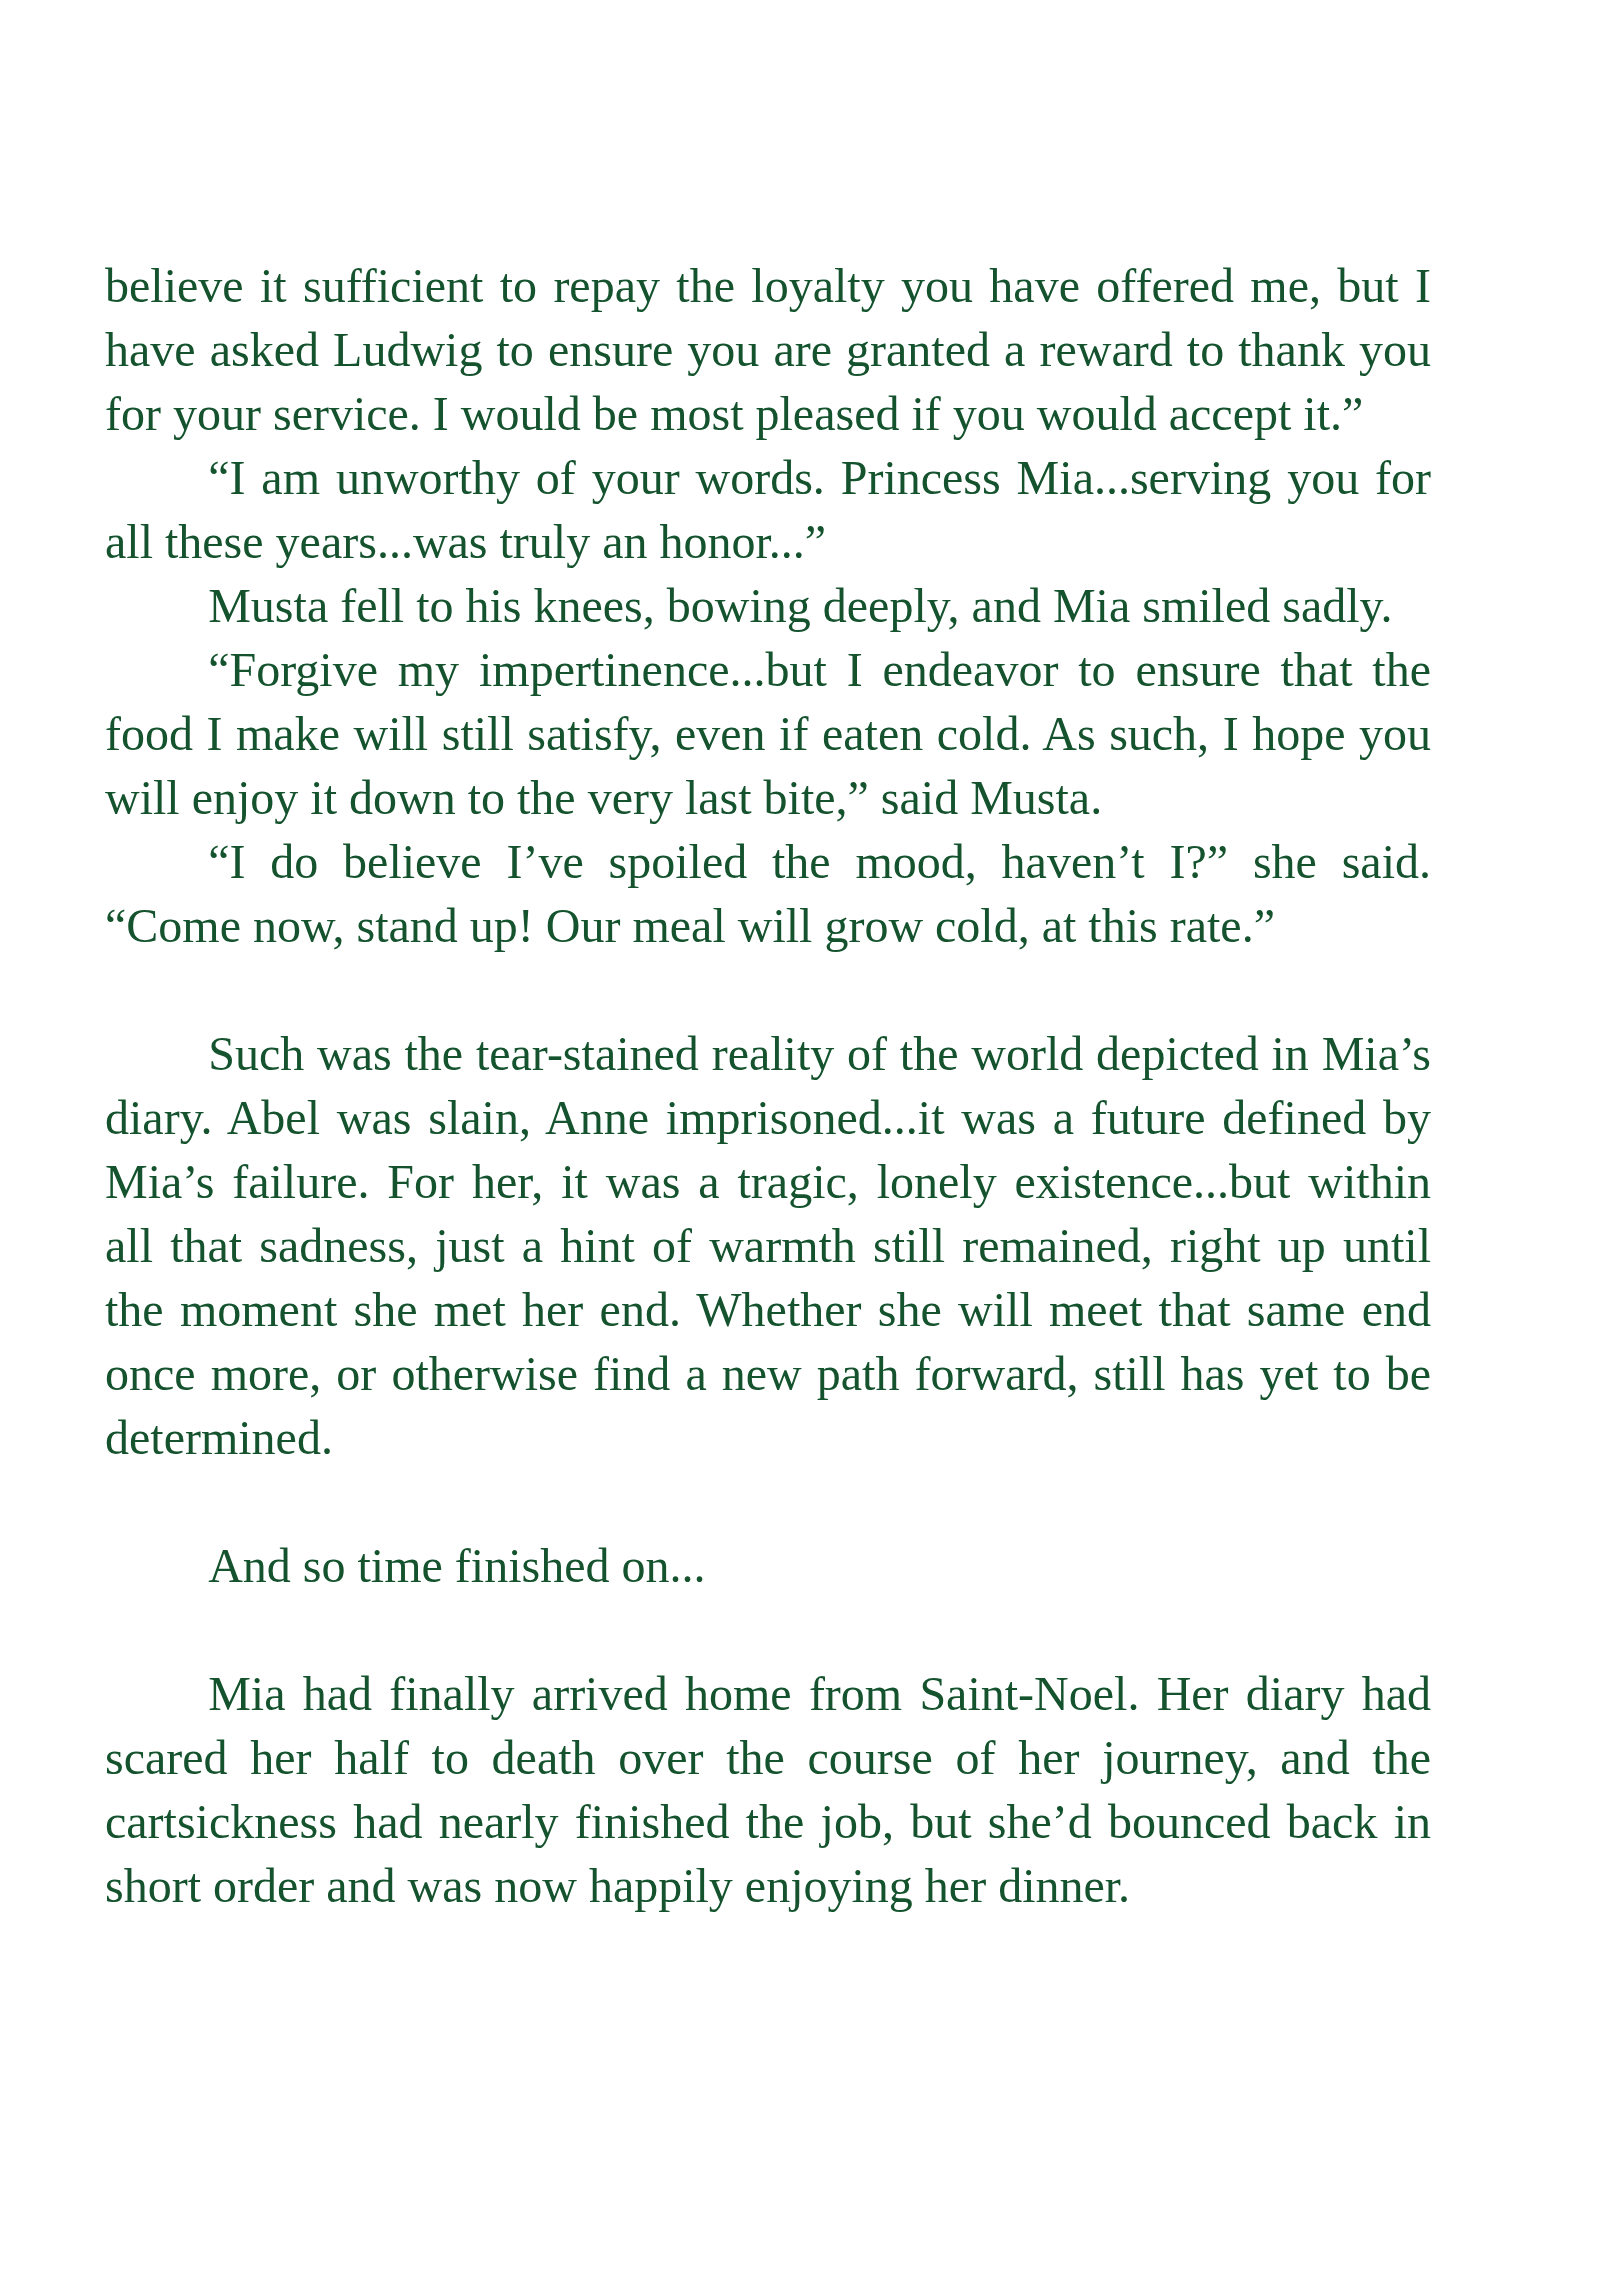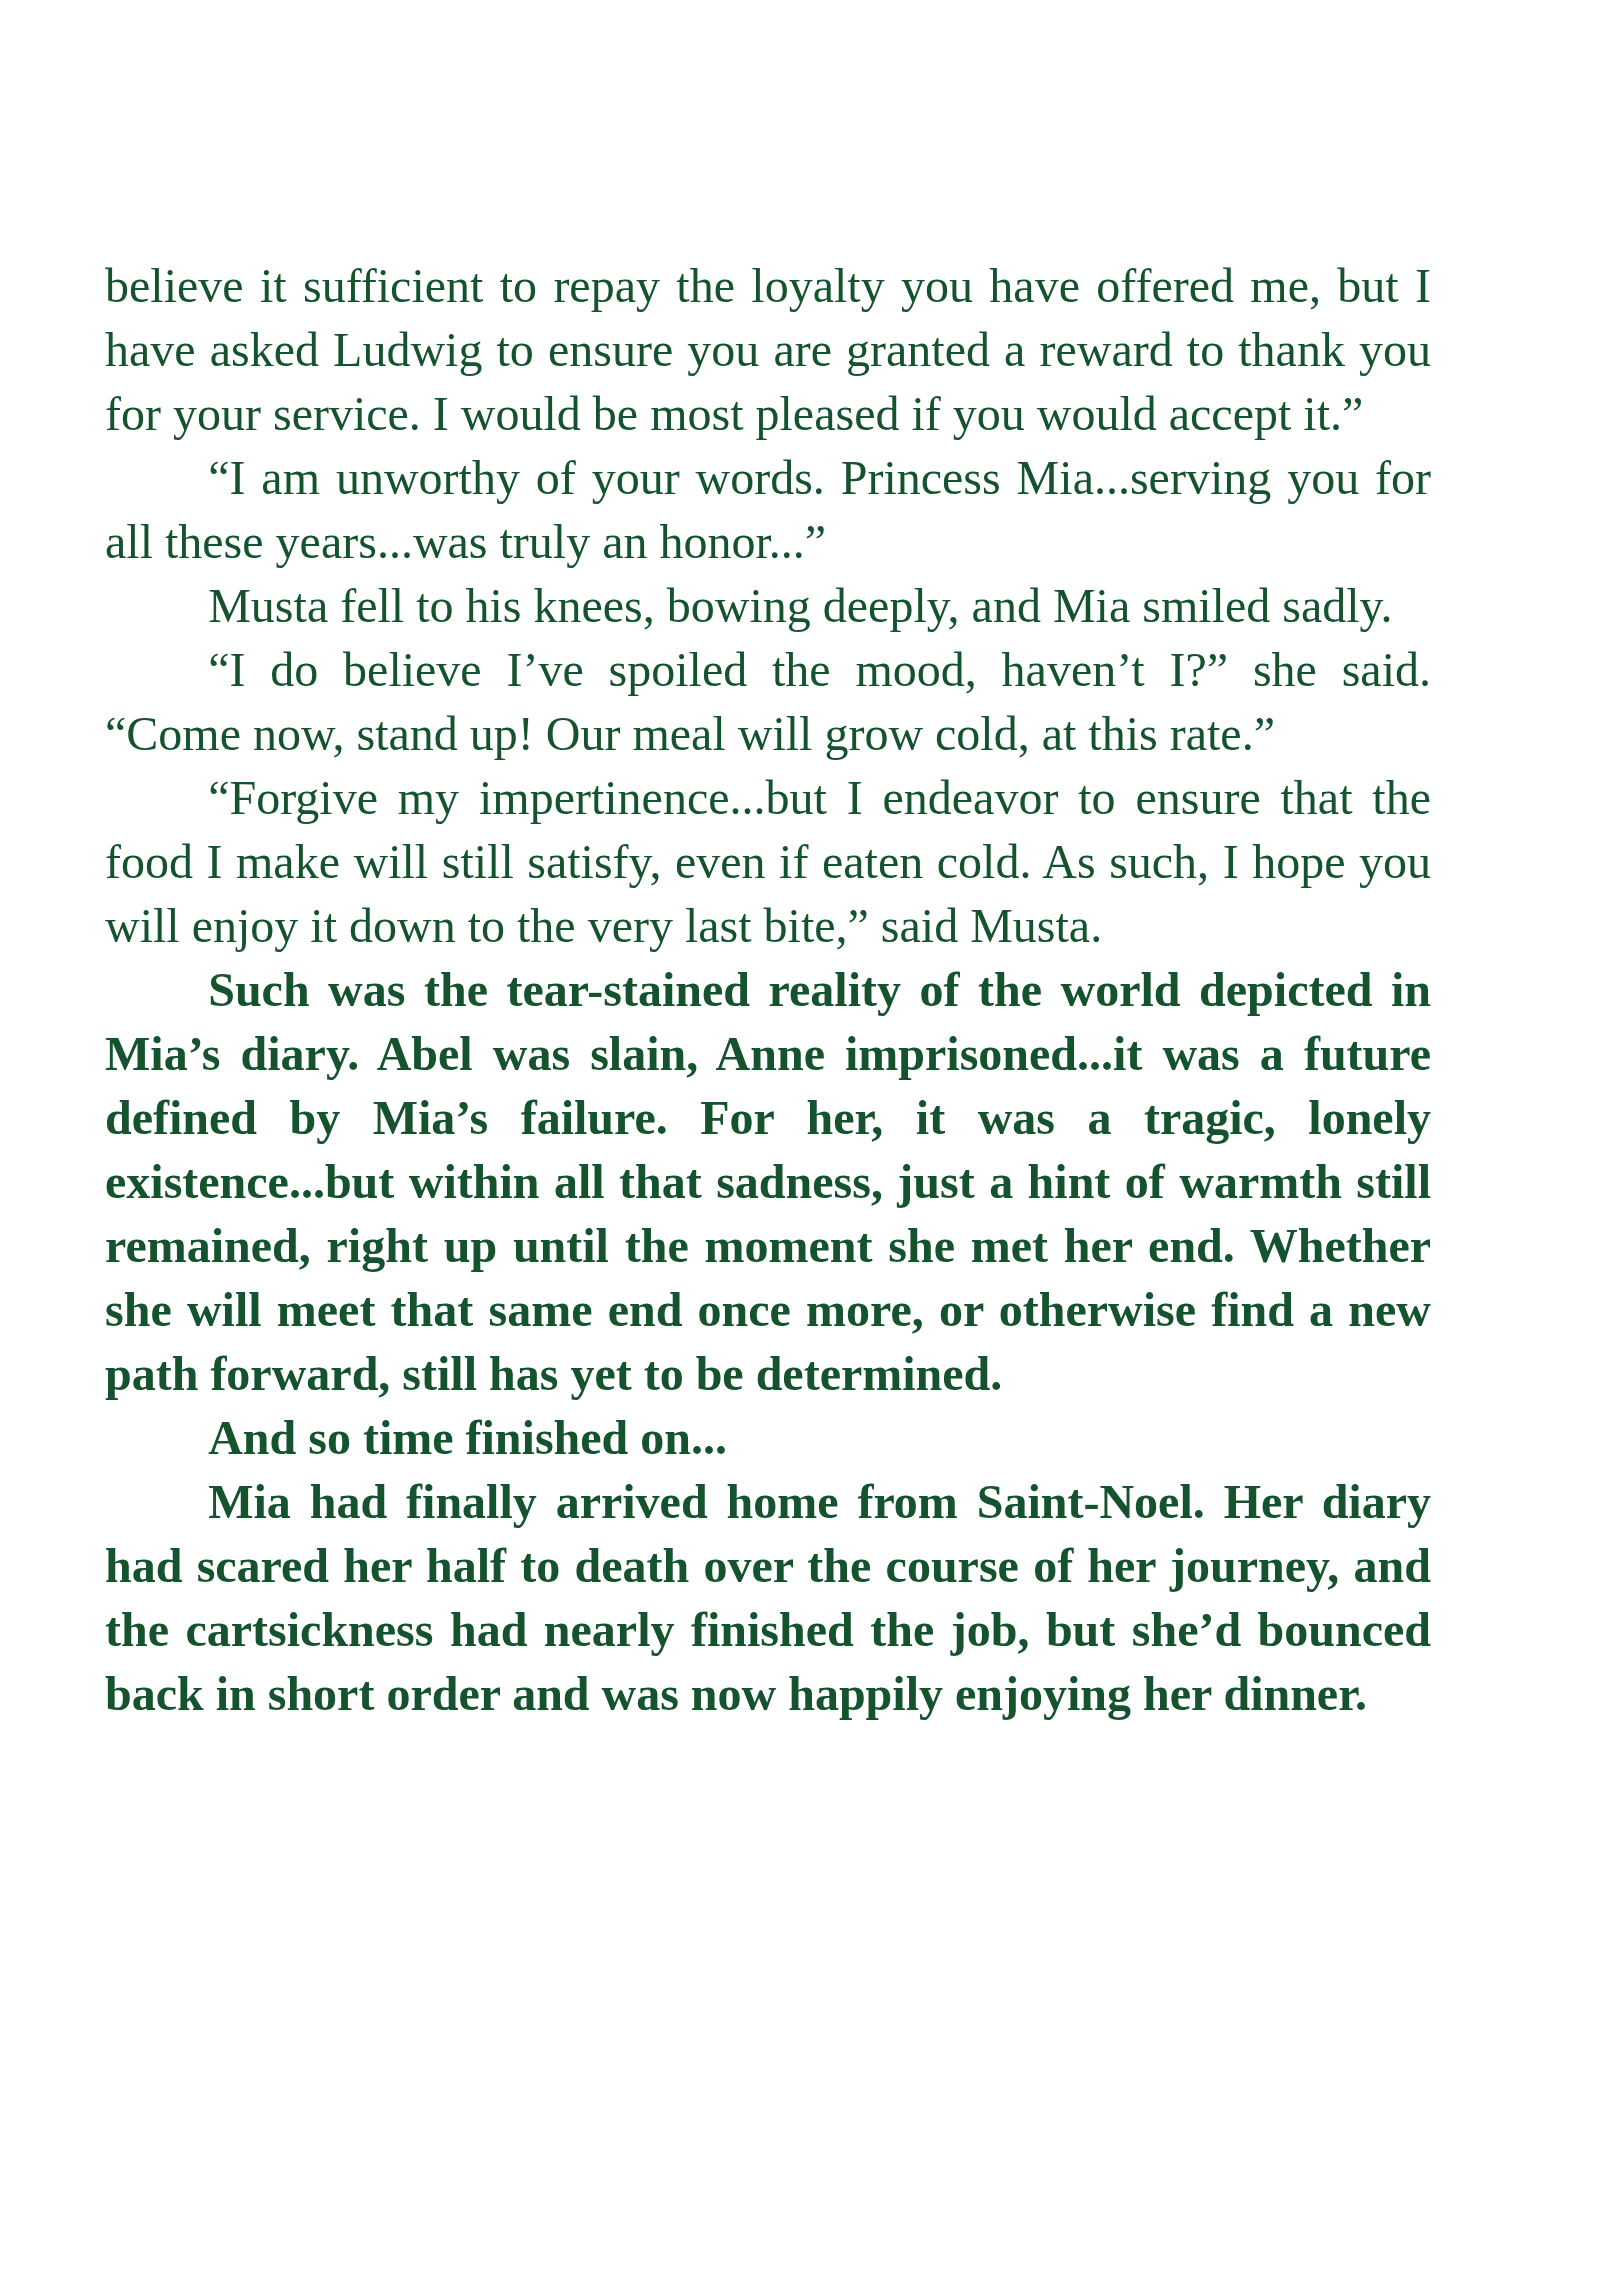--- a/index.html
+++ b/index.html
@@ -30,31 +30,31 @@
     text-rendering: optimizeLegibility;
   }
   .text-block p {
     margin: 0;
     padding: 0;
   }
   .text-block p.indent {
     text-indent: 2.15em;
   }
   .text-block p.gap-before {
-    font-weight: bold;
+    margin-top: 64px;
   }
 </style>
 </head>
 <body style="background: rgb(255, 255, 255);">
 
 <div class="page">
   <div class="text-block" style="color: #14532d;">
     <p>believe it sufficient to repay the loyalty you have offered me, but I have asked Ludwig to ensure you are granted a reward to thank you for your service. I would be most pleased if you would accept it.”</p>
     <p class="indent">“I am unworthy of your words. Princess Mia...serving you for all these years...was truly an honor...”</p>
     <p class="indent">Musta fell to his knees, bowing deeply, and Mia smiled sadly.</p>
+    <p class="indent">“Forgive my impertinence...but I endeavor to ensure that the food I make will still satisfy, even if eaten cold. As such, I hope you will enjoy it down to the very last bite,” said Musta.</p>
     <p class="indent">“I do believe I’ve spoiled the mood, haven’t I?” she said. “Come now, stand up! Our meal will grow cold, at this rate.”</p>
-    <p class="indent">“Forgive my impertinence...but I endeavor to ensure that the food I make will still satisfy, even if eaten cold. As such, I hope you will enjoy it down to the very last bite,” said Musta.</p>
     <p class="indent gap-before">Such was the tear-stained reality of the world depicted in Mia’s diary. Abel was slain, Anne imprisoned...it was a future defined by Mia’s failure. For her, it was a tragic, lonely existence...but within all that sadness, just a hint of warmth still remained, right up until the moment she met her end. Whether she will meet that same end once more, or otherwise find a new path forward, still has yet to be determined.</p>
     <p class="indent gap-before">And so time finished on...</p>
     <p class="indent gap-before">Mia had finally arrived home from Saint-Noel. Her diary had scared her half to death over the course of her journey, and the cartsickness had nearly finished the job, but she’d bounced back in short order and was now happily enjoying her dinner.</p>
   </div>
 </div>
 
 
 </body></html>

